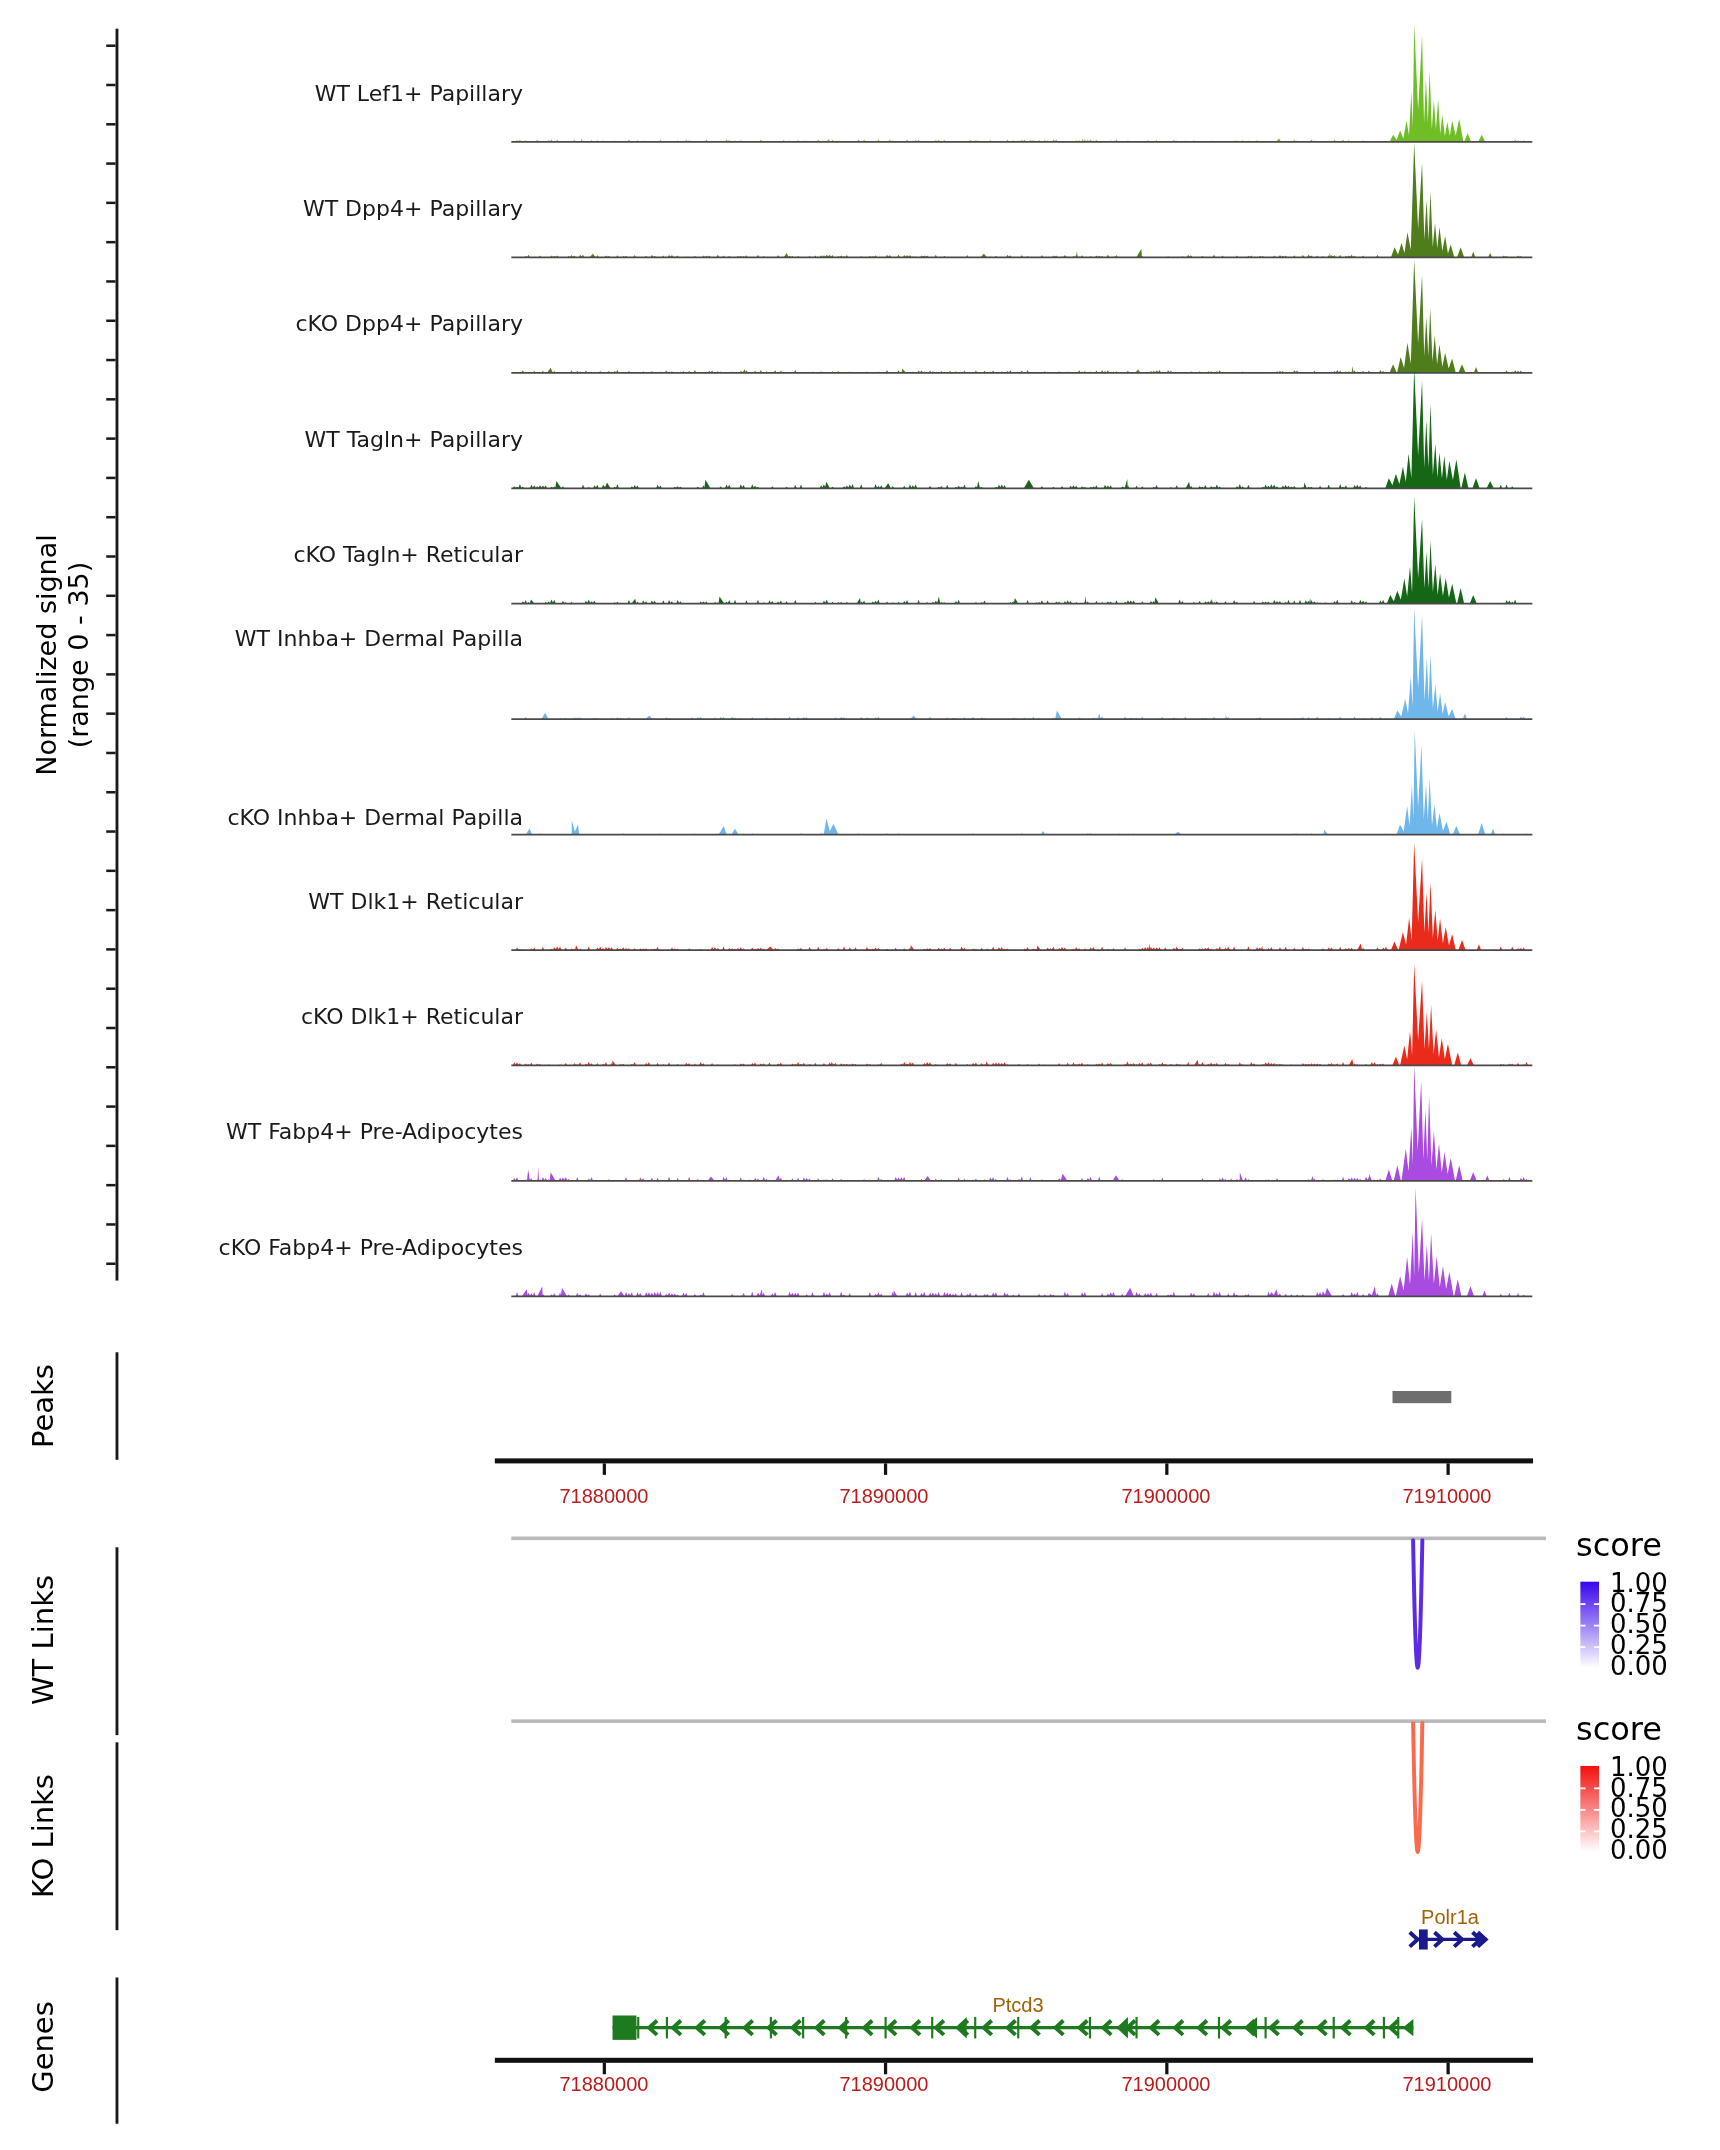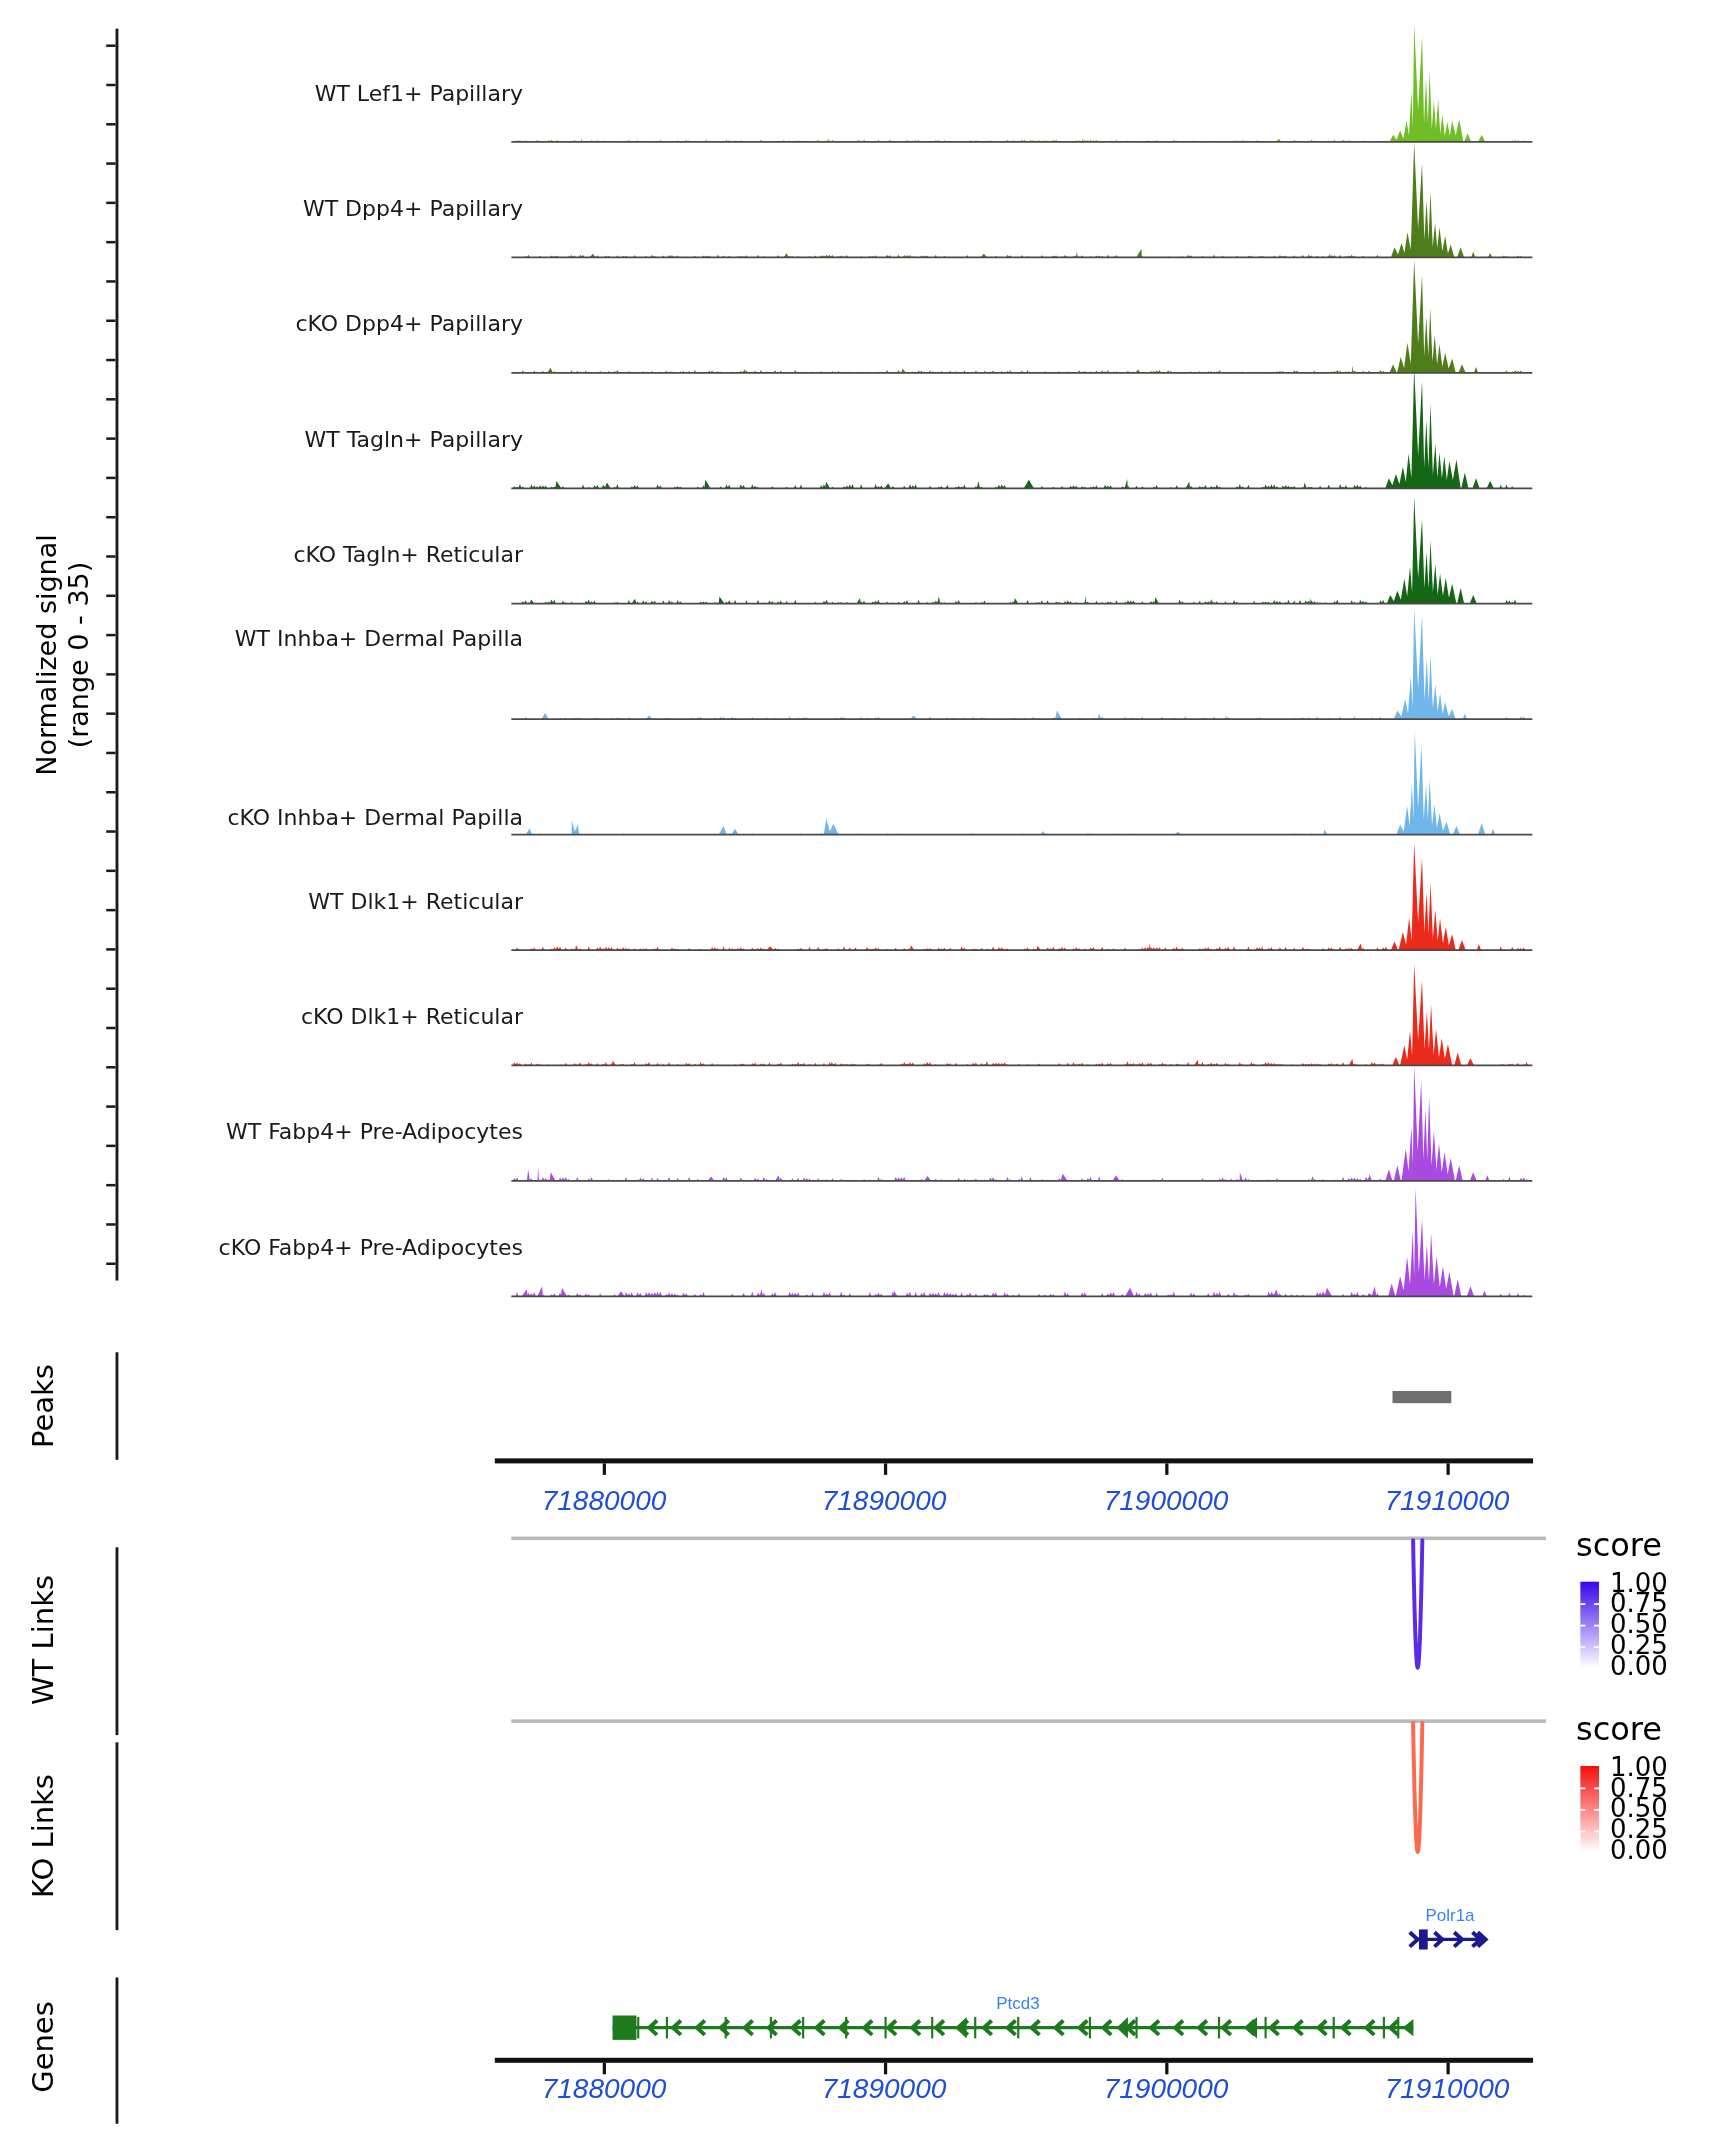--- a/index.html
+++ b/index.html
@@ -2,25 +2,25 @@
 <html style="font-size:11.5px"><head>
 <meta charset="utf-8">
 <style>
   html,body{margin:0;padding:0;background:#fff;}
   .canvas{position:relative;width:1721px;height:2151px;background:#ffffff;
           font-family:"DejaVu Sans","Liberation Sans",sans-serif;overflow:hidden;}
   #plot-svg{position:absolute;left:0;top:0;}
   .vlabel{position:absolute;transform:rotate(-90deg);text-align:center;color:#000;}
   .track-label{position:absolute;left:93px;width:430px;text-align:right;
                font-size:22px;line-height:27px;color:#1a1a1a;}
-  .tickmid,.tickbot{position:absolute;width:172px;text-align:center;font-size:28px;
-               color:#1d4ed8;font-family:"Liberation Sans",sans-serif;font-style:italic;}
+  .tickmid,.tickbot{position:absolute;width:172px;text-align:center;font-size:20px;
+               color:#b91c1c;font-family:"Liberation Sans",sans-serif;}
   .legend-title{position:absolute;left:1576px;width:158px;font-size:32px;color:#000;}
   .legend-tick{position:absolute;left:1610px;width:115px;font-size:26px;line-height:29px;color:#000;}
-  .gene-label{position:absolute;width:158px;text-align:center;font-size:17px;color:#3b82f6;
+  .gene-label{position:absolute;width:158px;text-align:center;font-size:20px;color:#a16207;
               font-family:"Liberation Sans",sans-serif;}
   .xlabel{position:absolute;left:660px;top:2109px;width:717px;text-align:center;
           font-size:33px;color:#000;font-family:"Liberation Sans",sans-serif;}
 </style>
 </head>
 <body>
 
 <div class="canvas">
 
   <svg id="plot-svg" width="1721" height="2151" viewBox="0 0 2400 3000">

